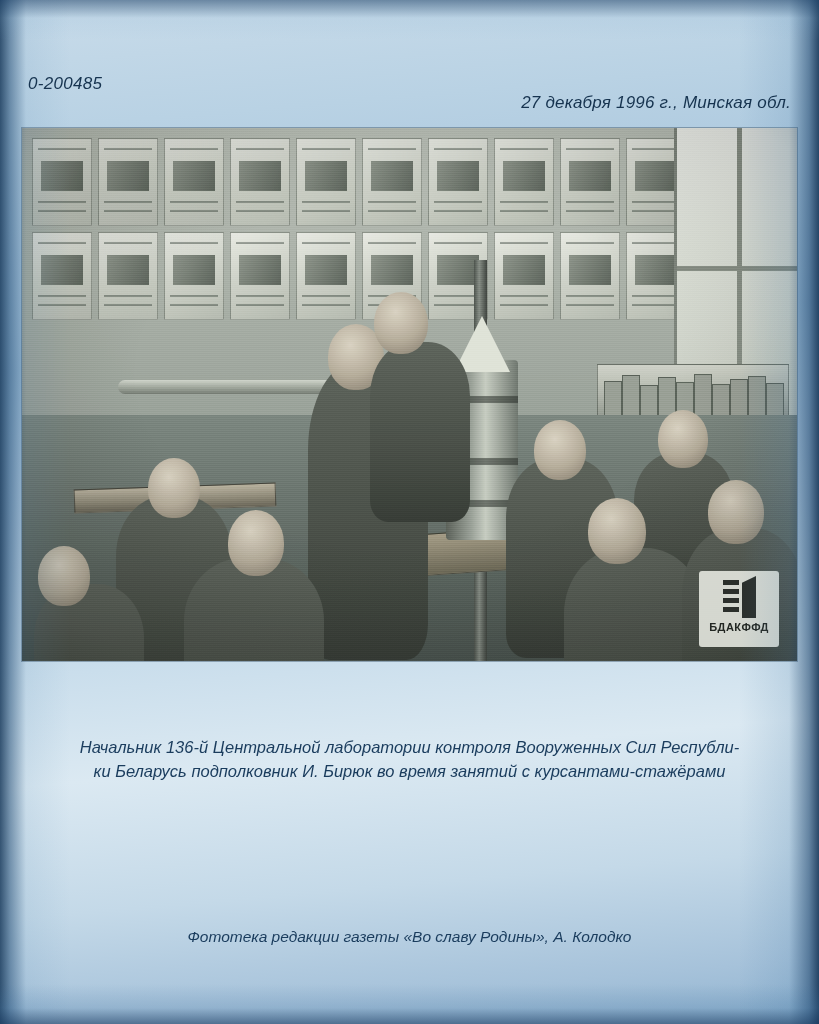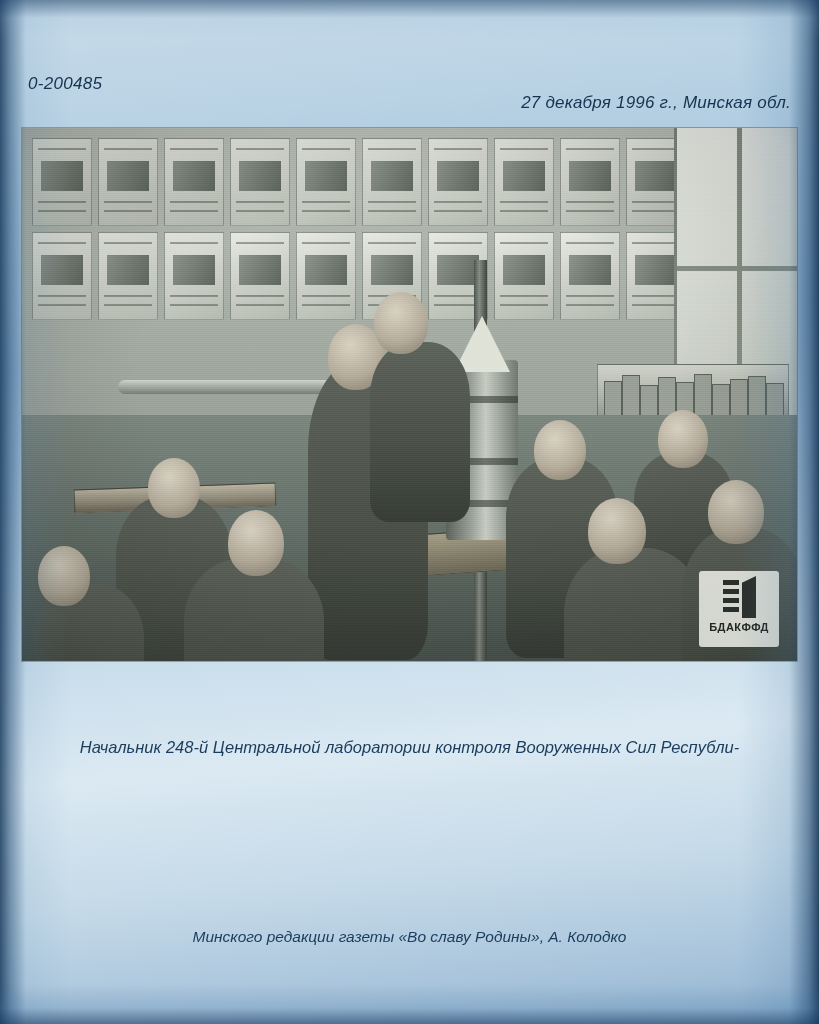--- a/index.html
+++ b/index.html
@@ -542,18 +542,19 @@
           <div class="bar" style="top:22px;height:5px;"></div>
           <div class="bar" style="top:31px;height:5px;"></div>
           <div class="tall"></div>
         </div>
         <div class="wm-text">БДАКФФД</div>
       </div>
     </div>
   </div>
 
   <div class="caption">
-    <div>Начальник 248-й Центральной лаборатории контроля Вооруженных Сил Республи-</div>
+    <div>Начальник 136-й Центральной лаборатории контроля Вооруженных Сил Республи-</div>
+    <div>ки Беларусь подполковник И. Бирюк во время занятий с курсантами-стажёрами</div>
   </div>
 
-  <div class="credit">Минского редакции газеты  «Во славу Родины», А. Колодко</div>
+  <div class="credit">Фототека редакции газеты  «Во славу Родины», А. Колодко</div>
 
 </div>
 
 </body></html>

